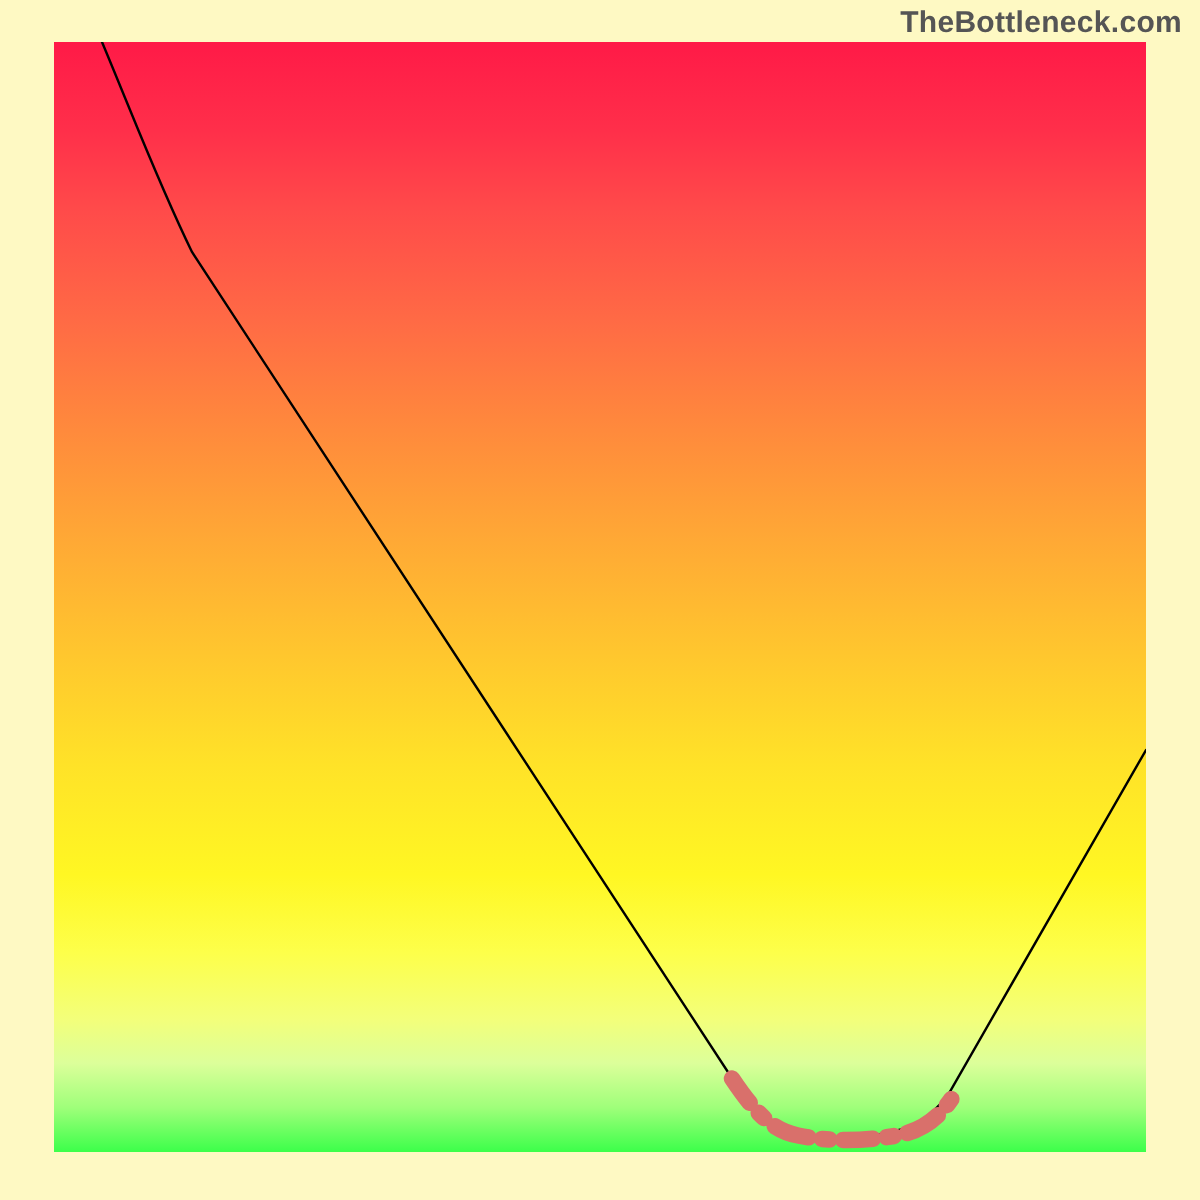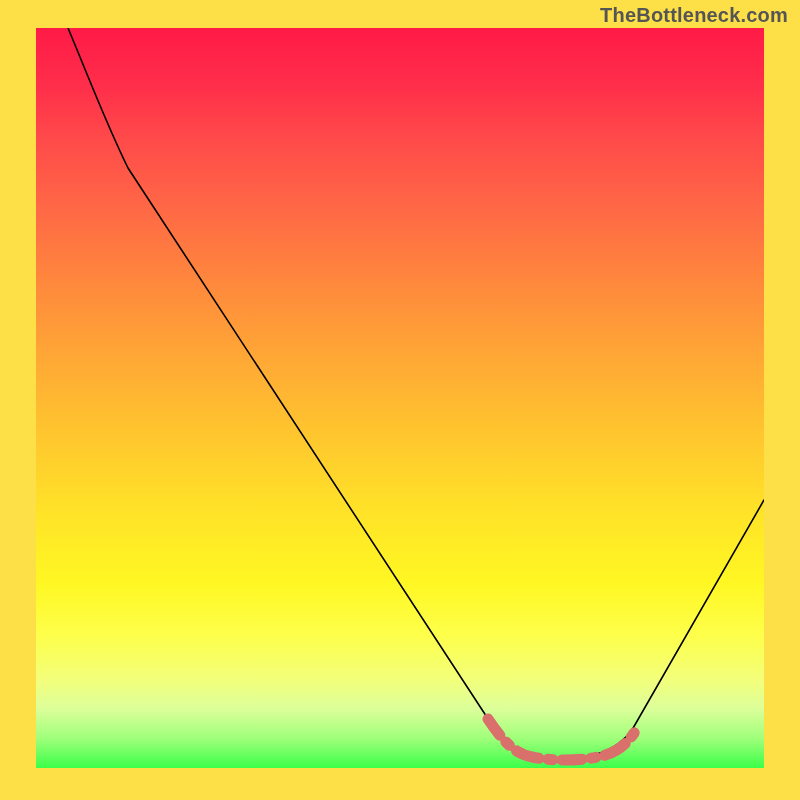--- a/index.html
+++ b/index.html
@@ -8,21 +8,21 @@
     width: 800px;
     height: 800px;
     background: #000;
     overflow: hidden;
     font-family: Arial, Helvetica, sans-serif;
   }
   .frame {
     position: relative;
     width: 800px;
     height: 800px;
-    background: #fde047;
+    background: #fef9c3;
   }
   .watermark {
     position: absolute;
     top: 4px;
     right: 12px;
     color: #555;
     font-size: 20px;
     font-weight: 600;
     letter-spacing: 0.2px;
     z-index: 5;

